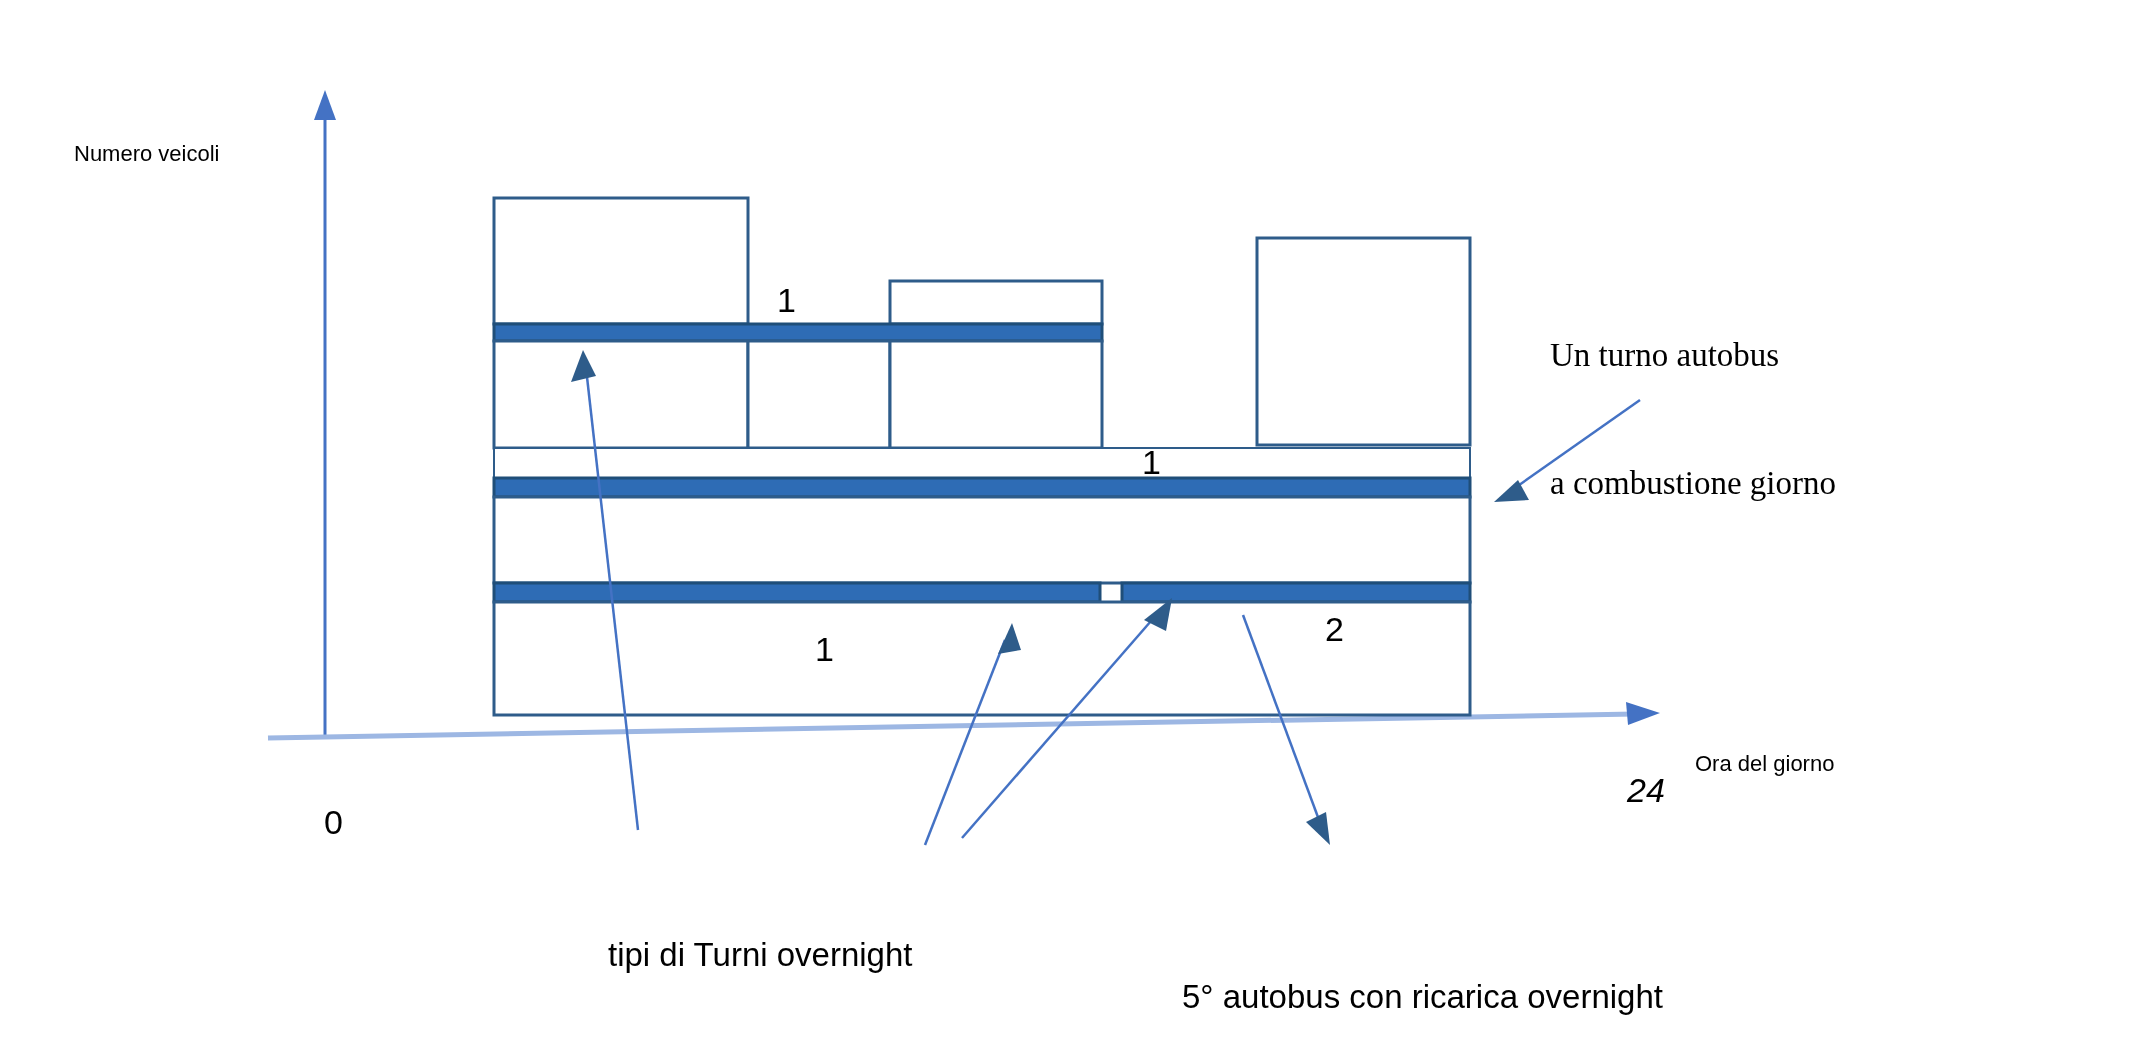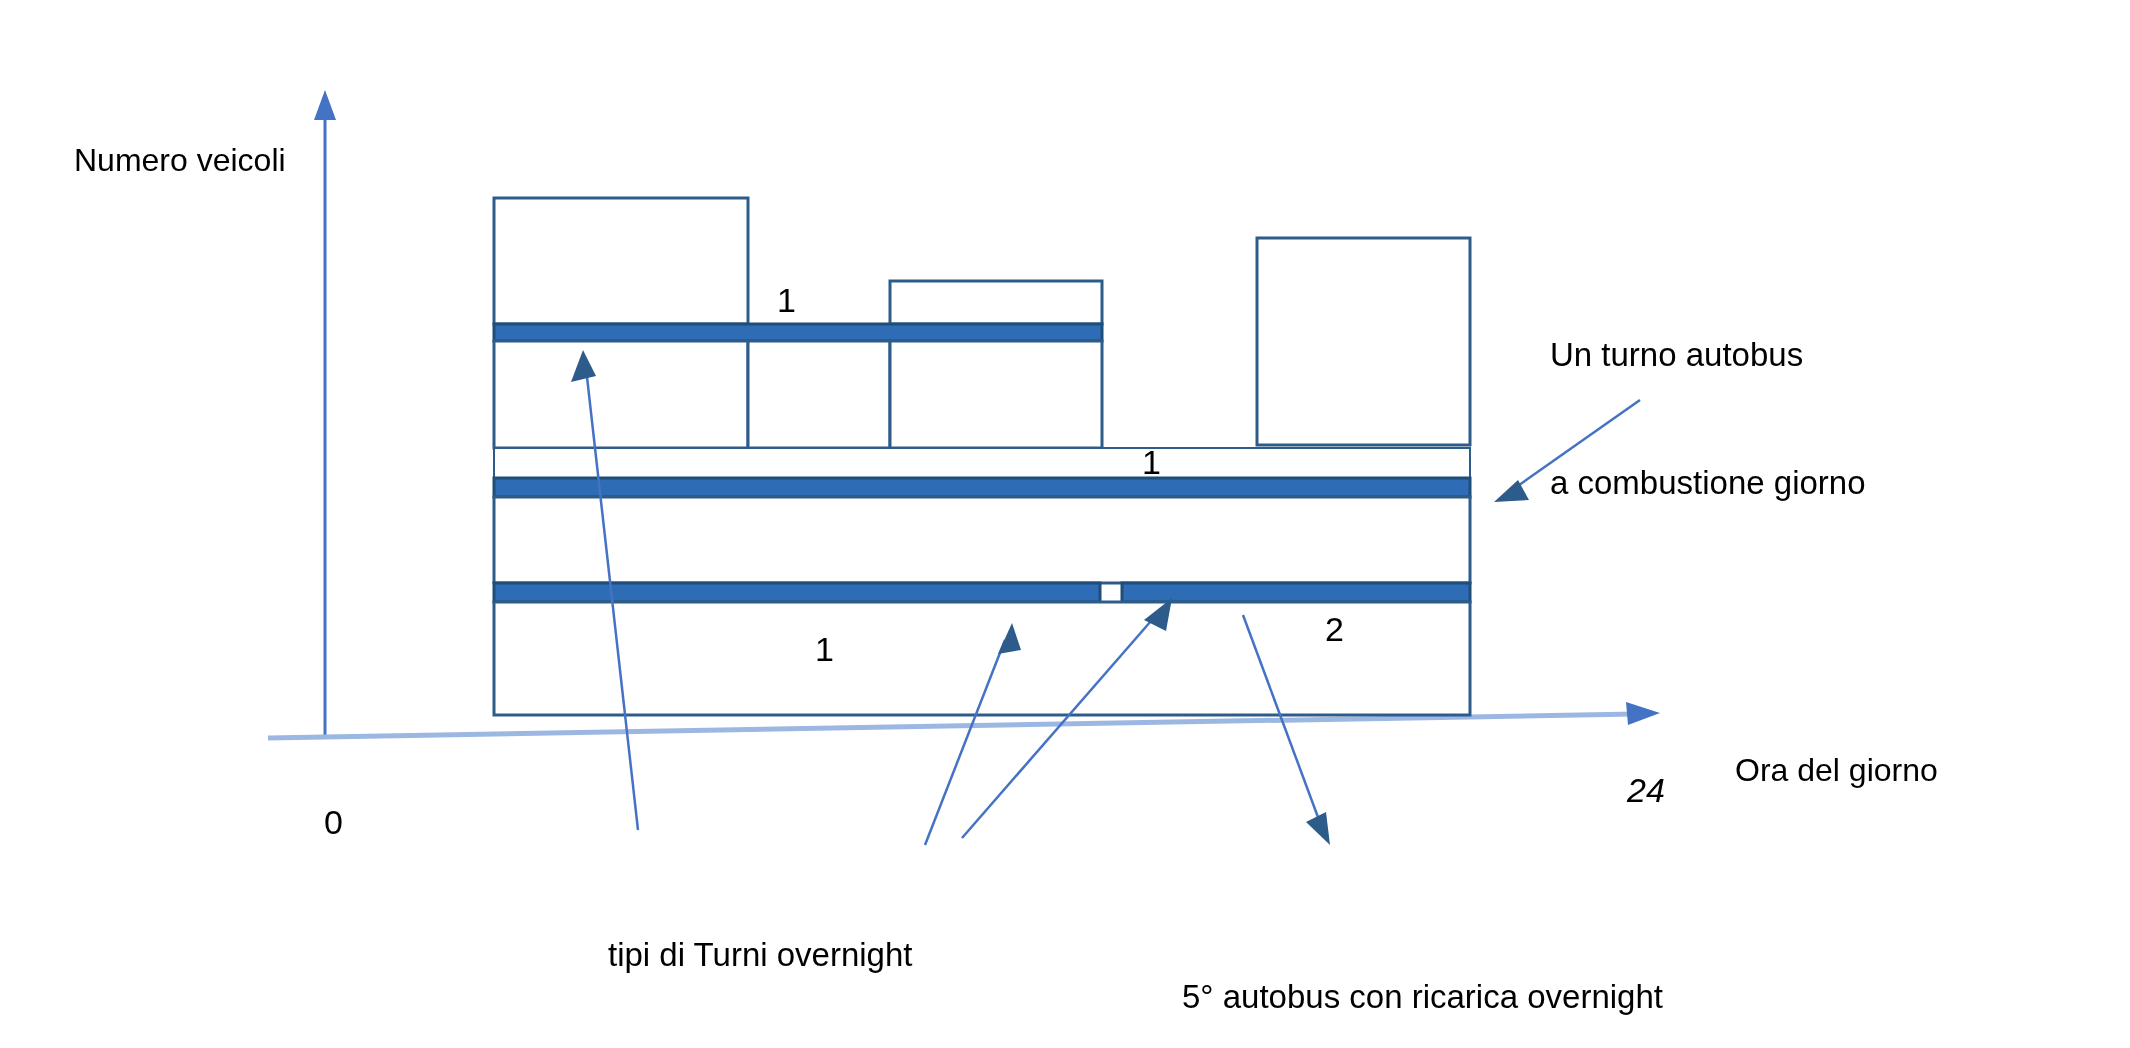--- a/index.html
+++ b/index.html
@@ -1,21 +1,21 @@
 <!DOCTYPE html>
 <html><head>
 <meta charset="utf-8">
 <style>
   html,body{margin:0;padding:0;background:#ffffff;}
   body{width:2130px;height:1048px;position:relative;overflow:hidden;
        font-family:"Liberation Sans","DejaVu Sans",sans-serif;color:#000;}
   .stage{position:absolute;left:0;top:0;width:2130px;height:1048px;}
   svg.layer{position:absolute;left:0;top:0;width:2130px;height:1048px;}
   .txt{position:absolute;white-space:pre;line-height:1.30;color:#000;}
-  .axis-label{font-size:32px;}
+  .axis-label{font-size:22px;}
   .tick-label{font-size:34px;}
   .note{font-size:33px;}
   .num{font-size:34px;}
 </style>
 </head>
 <body>
 
 <div class="stage">
 
   <svg class="layer" viewBox="0 0 2130 1048">
@@ -79,31 +79,31 @@
     </g>
 
   </svg>
 
   <div class="txt axis-label" style="left:74px;top:140px;">Numero veicoli</div>
 
   <div class="txt tick-label" style="left:324px;top:800px;">0</div>
 
   <div class="txt tick-label" style="left:1627px;top:768px;font-style:italic;">24</div>
 
-  <div class="txt axis-label" style="left:1735px;top:750px;">Ora del giorno</div>
+  <div class="txt axis-label" style="left:1695px;top:750px;">Ora del giorno</div>
 
   <div class="txt num" style="left:777px;top:278px;">1</div>
 
   <div class="txt num" style="left:1142px;top:440px;">1</div>
 
   <div class="txt num" style="left:815px;top:627px;">1</div>
 
   <div class="txt num" style="left:1325px;top:607px;">2</div>
 
-  <div class="txt note" style="left:1550px;top:248px;">
+  <div class="txt note" style="left:1550px;top:248px;font-family:Liberation Serif, serif;">
     <div>Un turno autobus</div>
     <div>a combustione giorno</div>
   </div>
 
   <div class="txt note" style="left:608px;top:848px;">
     <div>tipi di Turni overnight</div>
     
   </div>
 
   <div class="txt note" style="left:1182px;top:890px;">

